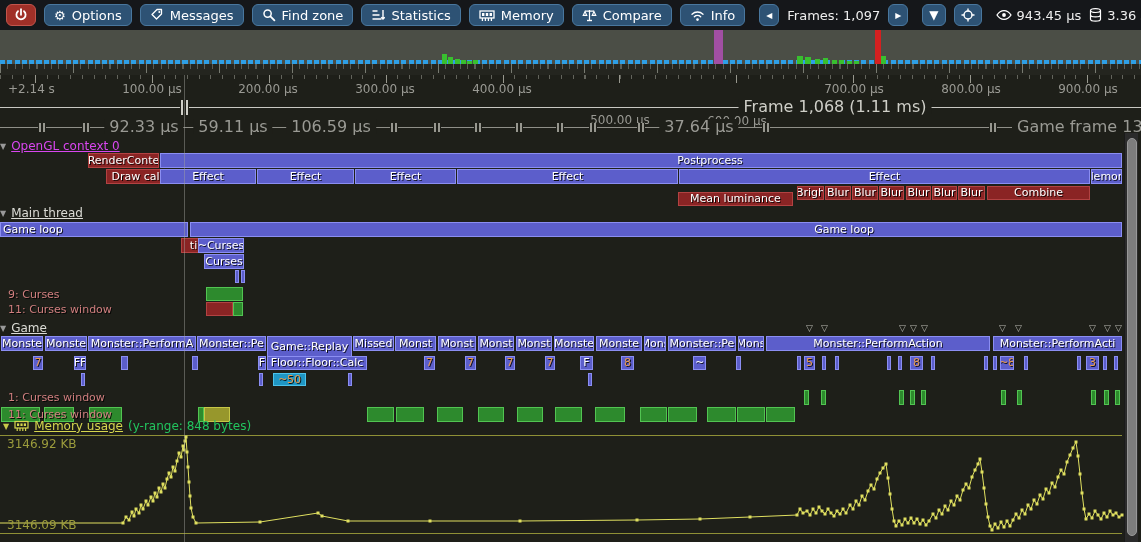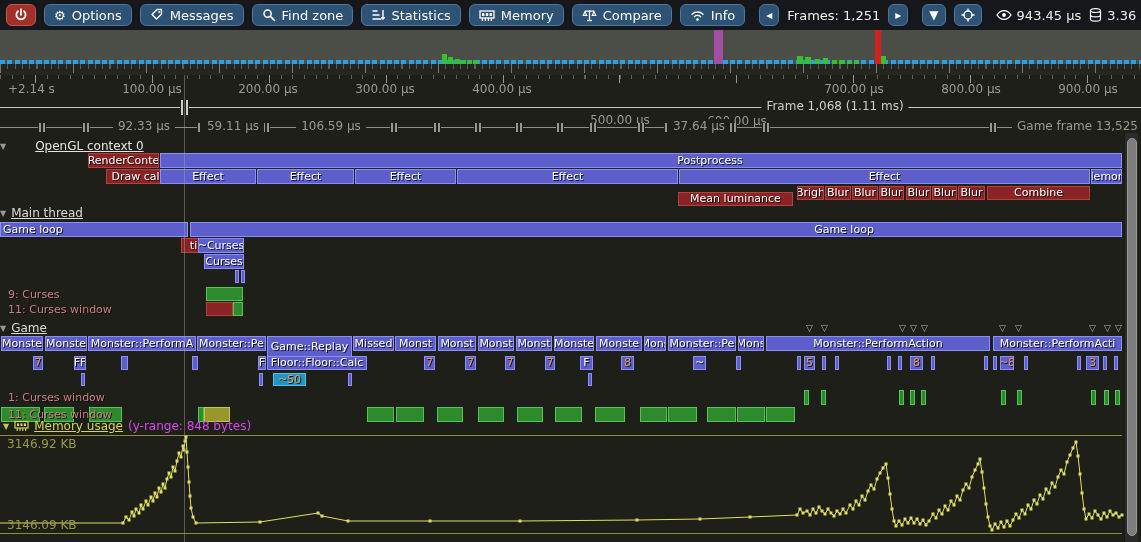--- a/index.html
+++ b/index.html
@@ -37,21 +37,21 @@
   
   #ruler-major{position:absolute;left:0;top:75px;width:1141px;height:8px;
     background:repeating-linear-gradient(90deg,#98988e 0 1px,rgba(0,0,0,0) 1px 116.9px);background-position-x:35px}
   #ruler-minor{position:absolute;left:0;top:75px;width:1141px;height:4px;
     background:repeating-linear-gradient(90deg,#63645c 0 1px,rgba(0,0,0,0) 1px 11.69px)}
   .ruler-label{position:absolute;top:82px;font-size:12px;color:#9a9a94;white-space:nowrap}
 
   
   .band{position:absolute;left:0;width:1141px}
   .band-line{position:absolute;left:0;right:0;height:1px}
-  .band-label{position:absolute;background:#1e1f19;padding:0 5px;white-space:nowrap;font-size:12px;line-height:15px}
+  .band-label{position:absolute;background:#1e1f19;padding:0 5px;white-space:nowrap;font-size:16px;line-height:15px}
   .sep{position:absolute;width:8px;background:#1e1f19}
   .sep::before,.sep::after{content:"";position:absolute;top:0;bottom:0;width:2px;background:#97978f}
   .sep::before{left:1px}
   .sep::after{right:1px}
   .sep.big{width:9px}
   .sep.big::before,.sep.big::after{background:#cfcfc8}
 
   
   .sec-head{position:absolute;display:flex;align-items:center;gap:5px;font-size:12px;white-space:nowrap;z-index:5}
   .sec-head .tri{font-size:8px;color:#999}
@@ -65,21 +65,21 @@
   .z-c{background:#1f96c4;border:1px solid #4cc2ea}
   .zl-center-abs{position:absolute;transform:translateX(-50%)}
   .num{color:#e79a4e}
   .lock-label{position:absolute;font-size:11px;color:#d07f7f;text-shadow:1px 1px 0 rgba(0,0,0,.85);white-space:nowrap;z-index:4}
   .msg-marker{position:absolute;color:#b9b9b2;font-size:9px;line-height:9px;z-index:4}
 
   
   #mem-head{position:absolute;left:3px;top:419px;display:flex;align-items:center;gap:5px;font-size:12px;white-space:nowrap;z-index:5}
   #mem-head .tri{font-size:8px;color:#c8c84a}
   #mem-title{color:#d6d64e;text-decoration:underline}
-  #mem-note{color:#d946ef}
+  #mem-note{color:#22c55e}
   .mem-bound{position:absolute;left:0;width:1122px;height:1px;background:#8f9036;z-index:2}
   .mem-axis-label{position:absolute;left:7px;font-size:12px;color:#9c9c3c;z-index:3}
   #memplot{position:absolute;left:0;top:0;z-index:3;pointer-events:none}
 
   
   #frameline{position:absolute;top:75px;height:467px;width:1px;background:rgba(165,165,160,.45);z-index:40}
   #scrollbar{position:absolute;left:1124px;top:133px;width:14px;height:409px;background:#2b2b2b;z-index:45;border-left:1px solid #1a1a1a}
   #scroll-handle{position:absolute;left:2px;top:5px;width:10px;height:398px;background:#7d7d7d;border-radius:5px;border:1px solid #989898}
 </style>
 </head>
@@ -159,21 +159,21 @@
               <path d="M4.3 7.8a4.6 4.6 0 0 1 6.4 0" stroke="#fff" stroke-width="1.3" fill="none" stroke-linecap="round"></path>
               <circle cx="7.5" cy="10.6" r="1.3" fill="#fff"></circle>
             </svg>
           </span>
           <span>Info</span>
         </button>
       </div>
     <button class="tb-btn small gap-l">
         <span class="tb-glyph">◂</span>
       </button>
-    <span id="frames-label">Frames: 1,251</span>
+    <span id="frames-label">Frames: 1,097</span>
     <button class="tb-btn small">
         <span class="tb-glyph">▸</span>
       </button>
     <button class="tb-btn small gap-l">
         <span class="tb-glyph">▼</span>
       </button>
     <button class="tb-btn small">
       <span class="ticon">
         <svg width="14" height="14" viewBox="0 0 14 14">
             <circle cx="7" cy="7" r="4" stroke="#fff" stroke-width="1.4" fill="none"></circle>
@@ -411,21 +411,21 @@
       <span id="mem-note">(y-range: 848 bytes)</span>
     </div>
     <div class="mem-bound" id="mem-top-line" style="top: 435px;"></div>
     <div class="mem-bound" id="mem-bottom-line" style="top: 533px;"></div>
     <div class="mem-axis-label" id="mem-max-label" style="top: 437px;">3146.92 KB</div>
     <div class="mem-axis-label" id="mem-min-label" style="top: 518px;">3146.09 KB</div>
 
     <div id="frameline" style="left: 184px;"></div>
   <div class="sec-head" style="top: 139px;">
         <span class="tri">▼</span>
-        <span class="ttl" style="color: #e5e5e5; margin-left: 24px;">OpenGL context 0</span>
+        <span class="ttl" style="color: #d946ef;">OpenGL context 0</span>
       </div>
       <div class="zone z-r" style="left: 88px; top: 153px; width: 71px; height: 15px;">
         <span>RenderConte</span>
       </div>
       <div class="zone z-p" style="left: 160px; top: 153px; width: 962px; height: 15px;">
         <span class="zl-center-abs" style="left: 549px;">Postprocess</span>
       </div>
       <div class="zone z-r" style="left: 106px; top: 169px; width: 68px; height: 15px;">
         <span>Draw calls</span>
       </div>

